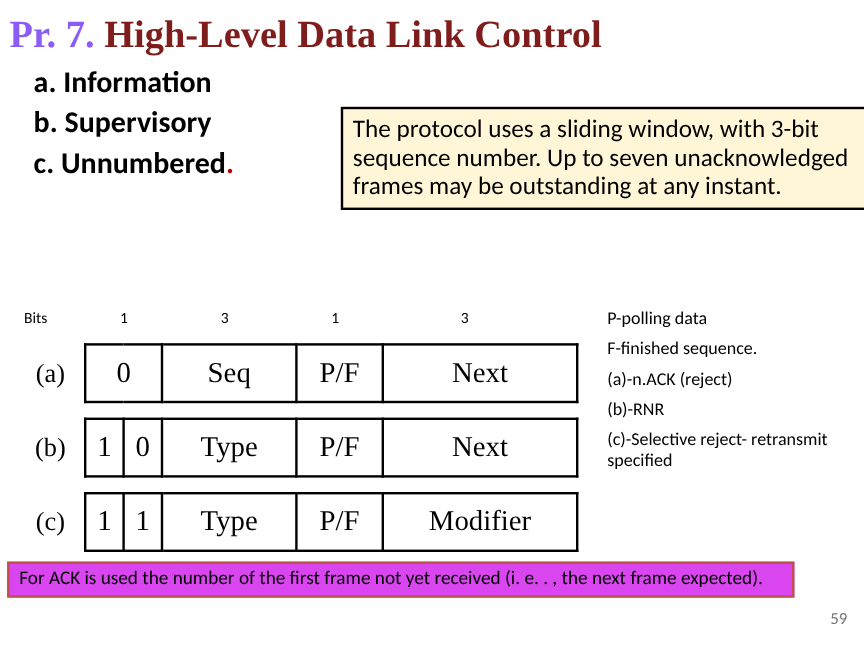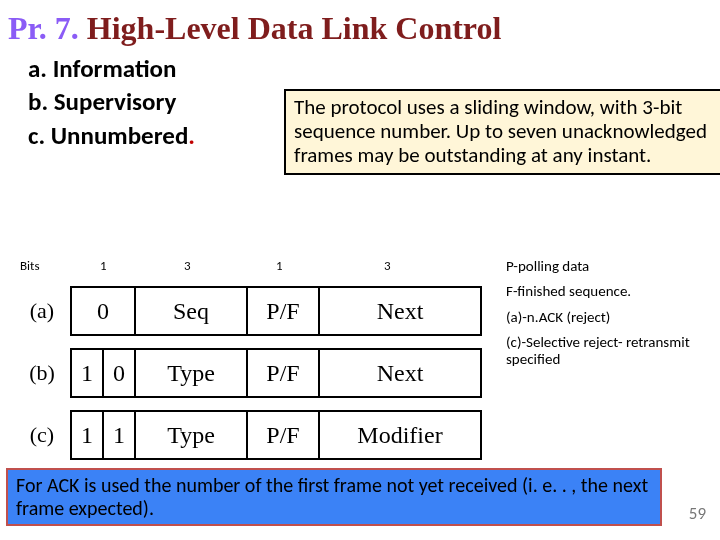--- a/index.html
+++ b/index.html
@@ -80,29 +80,29 @@
     font-size:15px;
     line-height:1.15;
   }
   .notes div{margin:0 0 8px 0}
   
   .footer-box{
     position:absolute;
     left:6px; top:468px;
     width:636px;
     border:2px solid #C0504D;
-    background:#3b82f6;
-    font-size:20px;
+    background:#d946ef;
+    font-size:16px;
     padding:4px 8px;
     line-height:1.15;
   }
   .pgnum{
     position:absolute;
     right:14px; bottom:16px;
-    font-size:17px;
+    font-size:14px;
     color:#777;
   }
 </style>
 </head>
 <body>
 
 <div class="title">
   <span class="pr">Pr. 7.</span>
   <span> </span>
   <span class="link">High-Level Data Link Control</span>
@@ -159,18 +159,19 @@
       <td class="wnext">Modifier</td>
     </tr>
   </tbody>
     </table>
 </div>
 
 <div class="notes">
   <div>P-polling data</div>
   <div>F-finished sequence.</div>
   <div>(a)-n.ACK (reject)</div>
+  <div>(b)-RNR</div>
   <div>(c)-Selective reject- retransmit specified</div>
 </div>
 
 <div class="footer-box">For ACK is used the number of the first frame not yet received (i. e. . , the next frame expected).</div>
 
 <div class="pgnum">59</div>
 
 </body></html>

